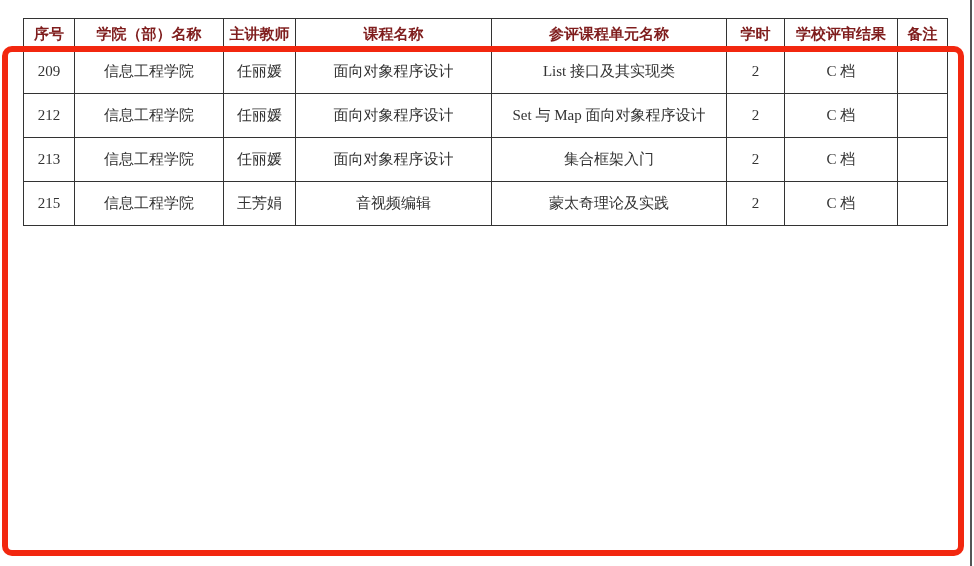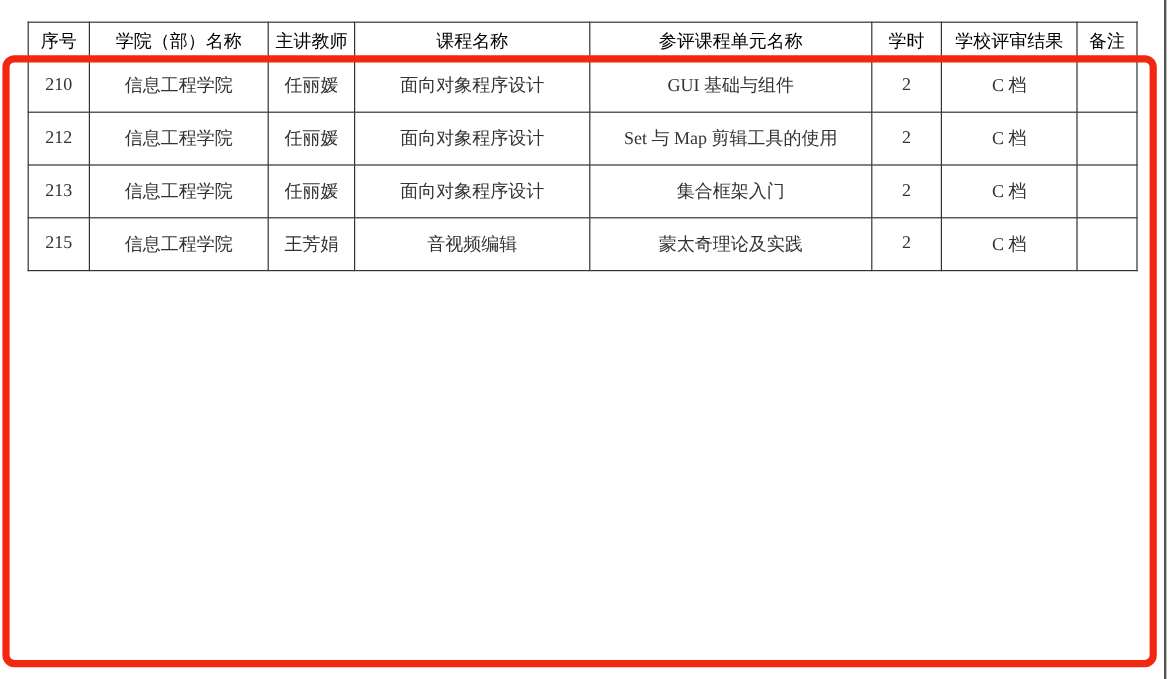--- a/index.html
+++ b/index.html
@@ -35,22 +35,22 @@
     border: 1px solid var(--table-border);
     text-align: center;
     vertical-align: middle;
     padding: 0 2px;
     overflow: hidden;
     white-space: nowrap;
   }
   .review-table thead th {
     height: 31px;
     font-size: 15px;
-    font-weight: normal;
-    color: #000000;
+    font-weight: bold;
+    color: #7f1d1d;
   }
   .review-table tbody td {
     height: 44px;
     font-size: 15px;
     font-weight: normal;
   }
   .highlight-box {
     position: absolute;
     left: 2px;
     top: 46px;
@@ -90,35 +90,35 @@
       <th>主讲教师</th>
       <th>课程名称</th>
       <th>参评课程单元名称</th>
       <th>学时</th>
       <th>学校评审结果</th>
       <th>备注</th>
     </tr>
   </thead>
   <tbody>
       <tr>
-        <td>210</td>
+        <td>209</td>
         <td>信息工程学院</td>
         <td>任丽媛</td>
         <td>面向对象程序设计</td>
-        <td>GUI 基础与组件</td>
+        <td>List 接口及其实现类</td>
         <td>2</td>
         <td>C 档</td>
         <td></td>
       </tr>
       <tr>
         <td>212</td>
         <td>信息工程学院</td>
         <td>任丽媛</td>
         <td>面向对象程序设计</td>
-        <td>Set 与 Map 剪辑工具的使用</td>
+        <td>Set 与 Map 面向对象程序设计</td>
         <td>2</td>
         <td>C 档</td>
         <td></td>
       </tr>
       <tr>
         <td>213</td>
         <td>信息工程学院</td>
         <td>任丽媛</td>
         <td>面向对象程序设计</td>
         <td>集合框架入门</td>

